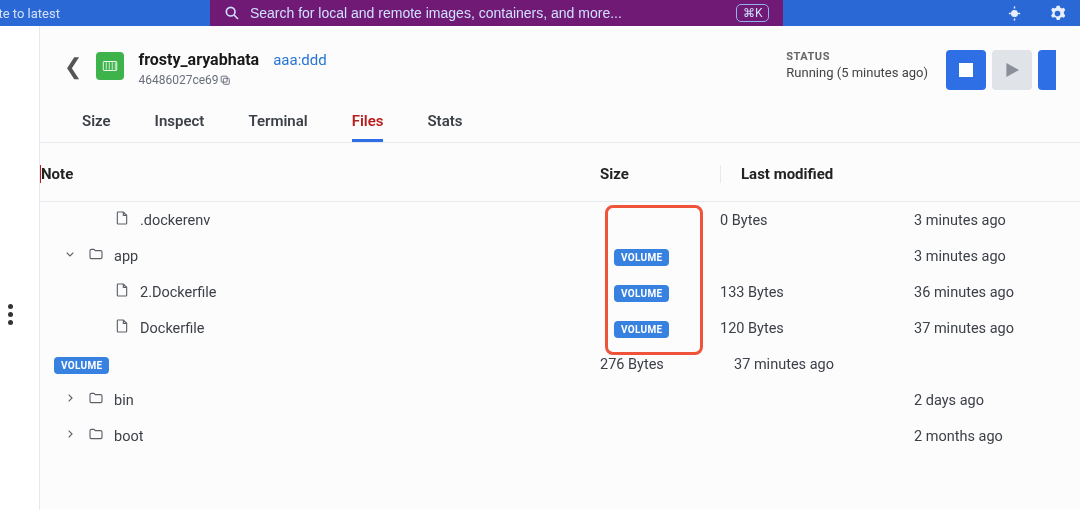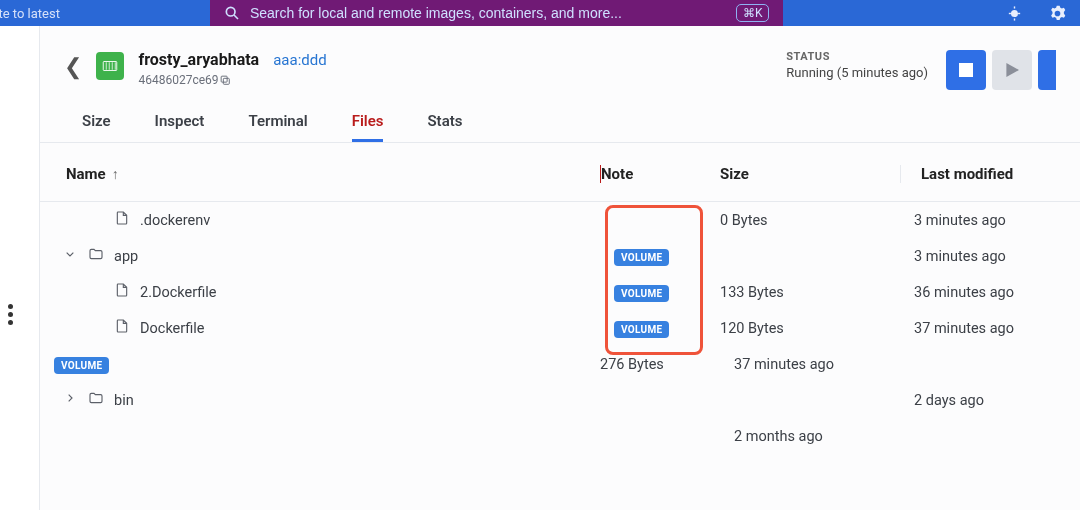--- a/index.html
+++ b/index.html
@@ -319,24 +319,20 @@
   <div class="tabs" id="tabs">
       <div class="tab">Size</div>
       <div class="tab">Inspect</div>
       <div class="tab">Terminal</div>
       <div class="tab active">Files</div>
       <div class="tab">Stats</div>
     </div>
 
   <div class="file-table">
     <div class="thead">
-      <div class="col-name-h">
-        <span>Name</span>
-        <span class="sort-arrow">↑</span>
-      </div>
       <div style="border-left:1px solid #b91c1c;padding-left:0"><span>Note</span></div>
       <div><span>Size</span></div>
       <div style="border-left:1px solid #e6e9ee;padding-left:20px"><span>Last modified</span></div>
 
     </div>
     <div id="tbody">
         <div class="trow">
           <div class="col-name" style="padding-left:52px">
         <span><span class="caret-placeholder"></span></span>
         <span><svg class="icon-file" viewBox="0 0 24 24">
@@ -402,20 +398,29 @@
         <span><svg class="icon-folder" viewBox="0 0 24 24">
                 <path d="M3 7a2 2 0 012-2h4l2 2h8a2 2 0 012 2v8a2 2 0 01-2 2H5a2 2 0 01-2-2V7z"></path>
               </svg></span>
         <span>bin</span>
      </div>
      <div style="padding-left:14px"></div>
      <div></div>
      <div style="padding-left:14px">2 days ago</div>
      </div>
         <div class="trow">
+          <div class="col-name" style="padding-left:22px">
+        <span><svg class="icon-caret" viewBox="0 0 24 24">
+                <polyline points="10 7 15 12 10 17"></polyline>
+              </svg></span>
+        <span><svg class="icon-folder" viewBox="0 0 24 24">
+                <path d="M3 7a2 2 0 012-2h4l2 2h8a2 2 0 012 2v8a2 2 0 01-2 2H5a2 2 0 01-2-2V7z"></path>
+              </svg></span>
+        <span>boot</span>
+     </div>
      <div style="padding-left:14px"></div>
      <div></div>
      <div style="padding-left:14px">2 months ago</div>
      </div>
       </div>
 
     <div class="highlight-box" style="left:565px; top:62px; width:98px; height:150px;"></div>
   </div>
 
 </div>

